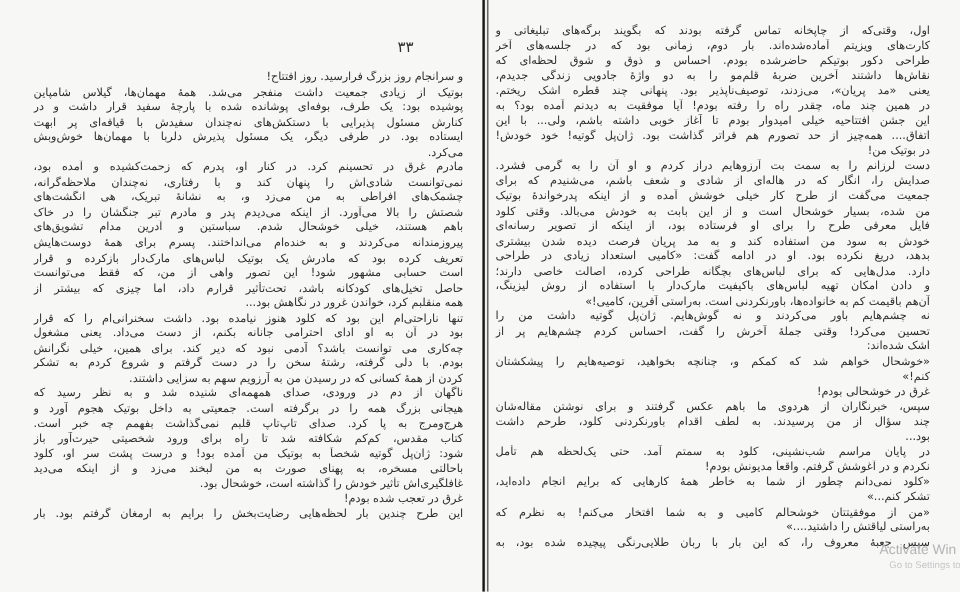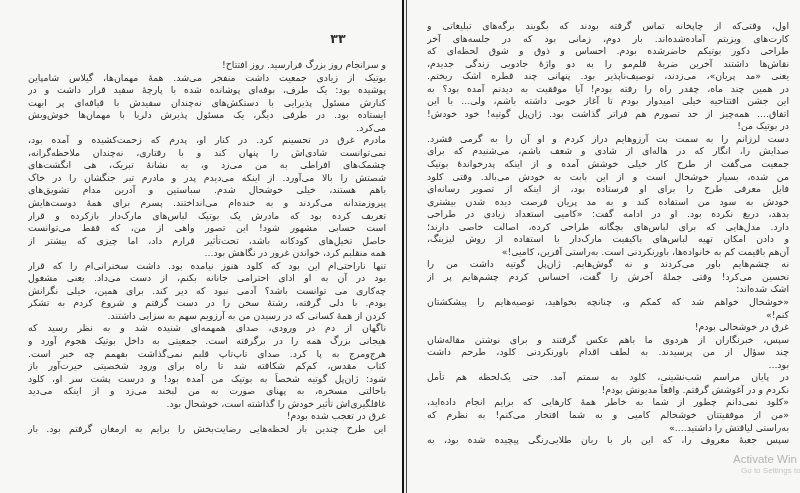--- a/index.html
+++ b/index.html
@@ -20,31 +20,31 @@
   .page-left  { left: 0;   width: 402px; }
   .page-right { left: 407px; width: 393px; }
 
   .folio {
     position: absolute;
     left: 327px;
     top: 31px;
     width: 22px;
     text-align: center;
     font-size: 12.5px;
-    font-weight: bold;
+    font-weight: normal;
     color: var(--ink, #2f2f2f);
   }
 
   .text {
     position: absolute;
     direction: rtl;
     color: var(--ink, #2f2f2f);
   }
   .page-left  .text { left: 28px; top: 59px;  width: 358px; }
-  .page-right .text { left: 20px;  top: 20px;  width: 362px; }
+  .page-right .text { left: 6px;  top: 20px;  width: 362px; }
 
   .line {
     height: 12.55px;
     line-height: 12.55px;
     font-size: 9.4px;
     text-align: justify;
     text-align-last: justify;
     white-space: normal;
     overflow: hidden;
   }
@@ -151,20 +151,21 @@
         <div class="line end">اشک شده‌اند:</div>
         <div class="line">«خوشحال خواهم شد که کمکم و، چنانچه بخواهید، توصیه‌هایم را پیشکشتان</div>
         <div class="line end">کنم!»</div>
         <div class="line end">غرق در خوشحالی بودم!</div>
         <div class="line">سپس، خبرنگاران از هردوی ما باهم عکس گرفتند و برای نوشتن مقاله‌شان</div>
         <div class="line">چند سؤال از من پرسیدند. به لطف اقدام باورنکردنی کلود، طرحم داشت</div>
         <div class="line end">بود...</div>
         <div class="line">در پایان مراسم شب‌نشینی، کلود به سمتم آمد. حتی یک‌لحظه هم تأمل</div>
         <div class="line end">نکردم و در آغوشش گرفتم. واقعاً مدیونش بودم!</div>
         <div class="line">«کلود نمی‌دانم چطور از شما به خاطر همۀ کارهایی که برایم انجام داده‌اید،</div>
+        <div class="line end">تشکر کنم...»</div>
         <div class="line">«من از موفقیتتان خوشحالم کامیی و به شما افتخار می‌کنم! به نظرم که</div>
         <div class="line end">به‌راستی لیاقتش را داشتید....»</div>
         <div class="line">سپس جعبۀ معروف را، که این بار با ربان طلایی‌رنگی پیچیده شده بود، به</div>
       </div>
   </div>
 
   <div class="watermark">
     <div class="wm1">Activate Win</div>
     <div class="wm2">Go to Settings to</div>
   </div>

